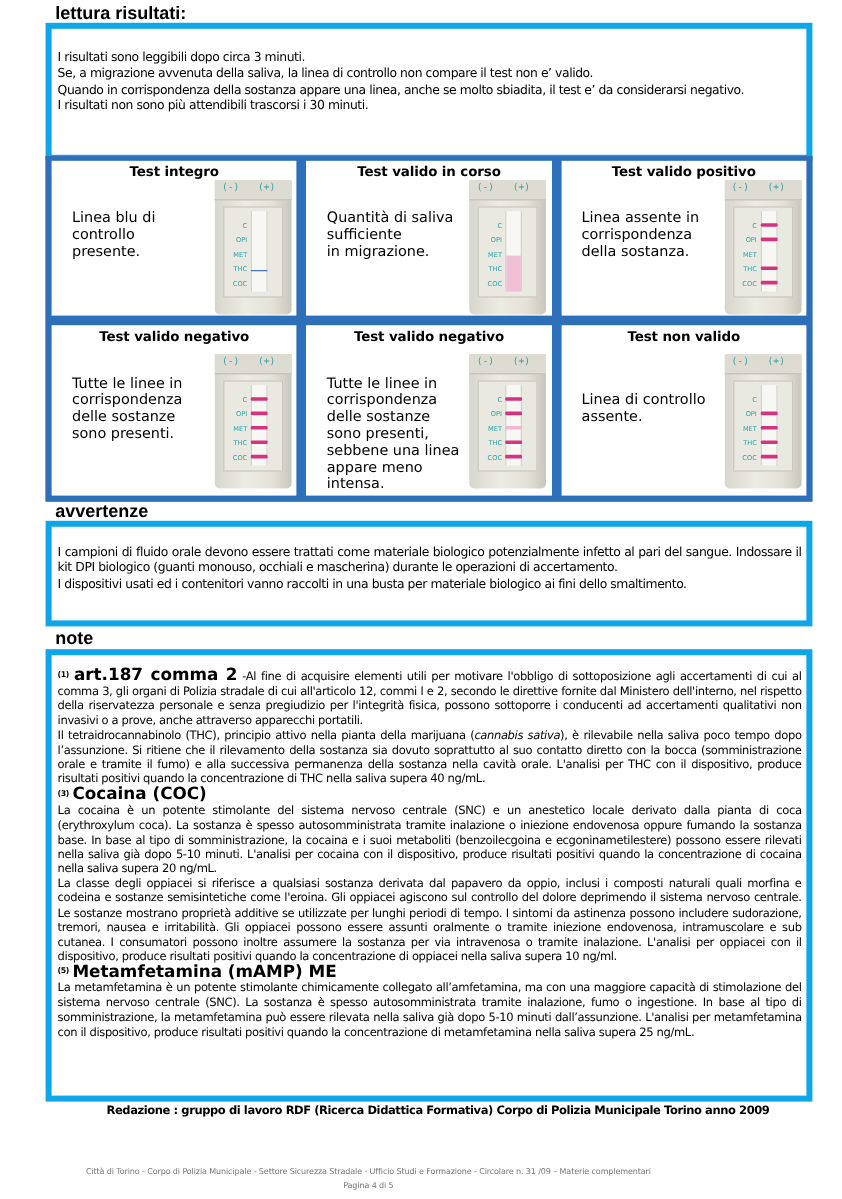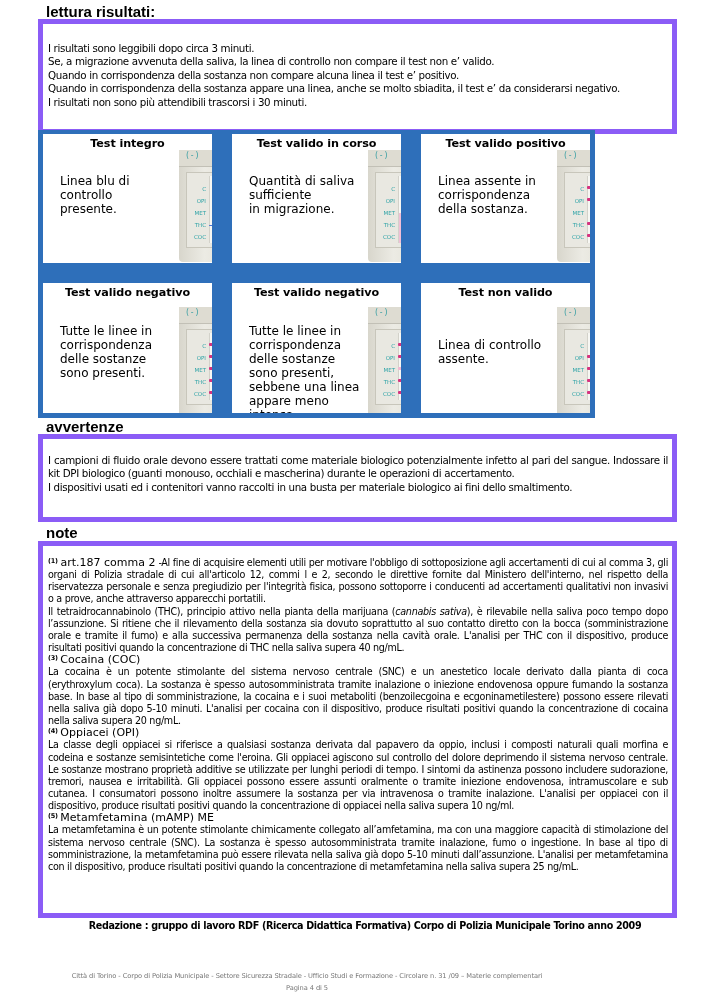--- a/index.html
+++ b/index.html
@@ -2,33 +2,33 @@
 <html><head>
 <meta charset="utf-8">
 <style>
   html, body { margin: 0; padding: 0; background: #ffffff; }
   body { width: 702px; height: 999px; position: relative; overflow: hidden;
          font-family: "DejaVu Sans", sans-serif; color: #000; }
 
   .sec-title { position: absolute; left: 46px; font-family: "Liberation Sans", sans-serif;
                font-weight: bold; font-size: 15px; color: #000; margin: 0; line-height: 16px; }
 
-  .bluebox { position: absolute; border: 5px solid #8b5cf6; box-sizing: border-box; background: #fff; }
+  .bluebox { position: absolute; border: 5px solid #0ea5e9; box-sizing: border-box; background: #fff; }
 
   .plain { font-family: "DejaVu Sans", sans-serif; font-size: 10.3px; line-height: 13.4px; letter-spacing: -0.35px; color: #000; }
 
   
   #lettura-box { left: 38px; top: 19px; width: 639px; height: 115px; }
   #lettura-text { position: absolute; left: 5px; top: 18px; right: 4px; text-align: justify; }
   #lettura-text p { margin: 0; }
 
   
-  #grid { position: absolute; left: 38px; top: 130px; width: 557px; height: 288px;
+  #grid { position: absolute; left: 38px; top: 130px; width: 639px; height: 288px;
           border: 5px solid #2e6fba; box-sizing: border-box; border-top-width: 4px;
-          display: grid; grid-template-columns: 1fr 1fr 1fr; grid-template-rows: 129px 1fr; background: #2e6fba; gap: 20px; }
+          display: grid; grid-template-columns: 1fr 1fr 1fr; grid-template-rows: 129px 1fr; background: #2e6fba; gap: 8px; }
   .cell { background: #fff; position: relative; overflow: hidden; }
   .cell-title { position: absolute; top: 3px; left: 0; right: 0; text-align: center;
                 font-family: "DejaVu Sans", sans-serif; font-weight: bold; font-size: 11.2px; letter-spacing: -0.1px; }
   .cell-text { position: absolute; left: 17px; font-family: "DejaVu Sans", sans-serif; font-size: 12px; line-height: 14px; white-space: pre-line; width: 110px; }
 
   
   .device { position: absolute; width: 64px; height: 112px; }
   .dev-body { position: absolute; inset: 0; background: linear-gradient(90deg,#d8d6cc 0%,#ecebe4 40%,#e4e2d8 75%,#c9c7bc 100%); border-radius: 2px 2px 4px 4px; }
   .dev-top { position: absolute; left: 0; right: 0; top: 0; height: 16px; background: #dedcd2; border-bottom: 1px solid #c2c0b6; }
   .dev-sign { position: absolute; top: 1px; font-size: 8px; color: #3a9fa4; font-family: "DejaVu Sans Mono", monospace; }
@@ -41,38 +41,37 @@
 
   
   #avv-box { left: 38px; top: 434px; width: 639px; height: 88px; }
   #avv-text { position: absolute; left: 5px; top: 15px; right: 4px; text-align: justify; }
   #avv-text p { margin: 0; }
 
   
   #note-box { left: 38px; top: 541px; width: 639px; height: 377px; }
   #note-text { position: absolute; left: 5px; top: 11px; right: 4px; font-size: 9.6px; line-height: 12.15px; letter-spacing: -0.3px; }
   #note-text .block { margin: 0; text-align: justify; }
-  #note-text .head { font-weight: normal; font-size: 11px; letter-spacing: 0; }
+  #note-text .head { font-weight: bold; font-size: 14px; letter-spacing: 0; }
   #note-text sup { font-size: 6.5px; font-weight: bold; vertical-align: 3px; line-height: 0; }
 
   #redazione { position: absolute; left: 14px; width: 702px; top: 920px; text-align: center;
                font-family: "DejaVu Sans", sans-serif; font-weight: bold; font-size: 9.6px; letter-spacing: -0.35px; }
 
   #footer { position: absolute; left: 0; width: 614px; top: 970px; text-align: center; color: #777;
             font-family: "DejaVu Sans", sans-serif; font-size: 6.7px; line-height: 12px; letter-spacing: -0.1px; }
 </style>
 </head>
 <body>
 
 <h2 class="sec-title" style="top:4px;">lettura risultati:</h2>
 <div class="bluebox" id="lettura-box">
   <div id="lettura-text" class="plain">
     <p>I risultati sono leggibili dopo circa 3 minuti.</p>
     <p>Se, a migrazione avvenuta della saliva, la linea di controllo non compare il test non e’ valido.</p>
-    <p>Quando in corrispondenza della sostanza non compare alcuna linea il test e’ positivo.</p>
     <p>Quando in corrispondenza della sostanza appare una linea, anche se molto sbiadita, il test e’ da considerarsi negativo.</p>
     <p>I risultati non sono più attendibili trascorsi i 30 minuti.</p>
   </div>
 </div>
 
 <div id="grid">
     <div class="cell">
       <div class="cell-title">Test integro</div>
       <div class="cell-text" style="top: 40px;">Linea blu di
 controllo presente.</div>
@@ -249,21 +248,20 @@
   </div>
 </div>
 
 <h2 class="sec-title" style="top:525px;">note</h2>
 <div class="bluebox" id="note-box">
   <div id="note-text" class="plain">
       <div class="block"><sup>(1)</sup> <span class="head">art.187 comma 2</span><span> -Al fine di acquisire elementi utili per motivare l'obbligo di sottoposizione agli accertamenti di cui al comma 3, gli organi di Polizia stradale di cui all'articolo 12, commi l e 2, secondo le direttive fornite dal Ministero dell'interno, nel rispetto della riservatezza personale e senza pregiudizio per l'integrità fisica, possono sottoporre i conducenti ad accertamenti qualitativi non invasivi o a prove, anche attraverso apparecchi portatili.</span></div>
       <div class="block"><span>Il tetraidrocannabinolo (THC), principio attivo nella pianta della marijuana (</span><em>cannabis sativa</em><span>), è rilevabile nella saliva poco tempo dopo l’assunzione. Si ritiene che il rilevamento della sostanza sia dovuto soprattutto al suo contatto diretto con la bocca (somministrazione orale e tramite il fumo) e alla successiva permanenza della sostanza nella cavità orale. L'analisi per THC con il dispositivo, produce risultati positivi quando la concentrazione di THC nella saliva supera 40 ng/mL.</span></div>
       <div class="block"><sup>(3)</sup> <span class="head">Cocaina (COC)</span></div>
       <div class="block"><span>La cocaina è un potente stimolante del sistema nervoso centrale (SNC) e un anestetico locale derivato dalla pianta di coca (erythroxylum coca). La sostanza è spesso autosomministrata tramite inalazione o iniezione endovenosa oppure fumando la sostanza base. In base al tipo di somministrazione, la cocaina  e i suoi metaboliti (benzoilecgoina e ecgoninametilestere) possono essere rilevati nella saliva già dopo 5-10 minuti. L'analisi per cocaina con il dispositivo, produce risultati positivi quando la concentrazione di cocaina nella saliva supera 20 ng/mL.</span></div>
-      <div class="block"><sup>(4)</sup> <span class="head">Oppiacei (OPI)</span></div>
       <div class="block"><span>La classe degli oppiacei si riferisce a qualsiasi sostanza derivata dal papavero da oppio, inclusi i composti naturali quali morfina e codeina e sostanze semisintetiche come l'eroina. Gli oppiacei agiscono sul controllo del dolore deprimendo il sistema nervoso centrale. Le sostanze mostrano proprietà additive se utilizzate per lunghi periodi di tempo. I sintomi da astinenza possono includere sudorazione, tremori, nausea e irritabilità. Gli oppiacei possono essere assunti oralmente o tramite iniezione endovenosa, intramuscolare e sub cutanea. I consumatori possono inoltre assumere la sostanza per via intravenosa o tramite inalazione. L'analisi per oppiacei  con il dispositivo, produce risultati positivi quando la concentrazione di oppiacei nella saliva supera 10 ng/ml.</span></div>
       <div class="block"><sup>(5)</sup> <span class="head">Metamfetamina (mAMP) ME</span></div>
       <div class="block"><span>La metamfetamina è un potente stimolante chimicamente collegato all’amfetamina, ma con una maggiore capacità di stimolazione del sistema nervoso centrale (SNC). La sostanza è spesso autosomministrata tramite inalazione, fumo o ingestione. In base al tipo di somministrazione, la metamfetamina può essere rilevata nella saliva già dopo 5-10 minuti dall’assunzione. L'analisi per metamfetamina con il dispositivo, produce risultati positivi quando la concentrazione di metamfetamina nella saliva supera 25 ng/mL.</span></div>
     </div>
 </div>
 
 <div id="redazione">Redazione : gruppo di lavoro RDF (Ricerca Didattica Formativa) Corpo di Polizia Municipale Torino anno 2009</div>
 
 <div id="footer">
   <div>Città di Torino - Corpo di Polizia Municipale - Settore Sicurezza Stradale - Ufficio Studi e Formazione - Circolare n.   31 /09 – Materie complementari</div>

